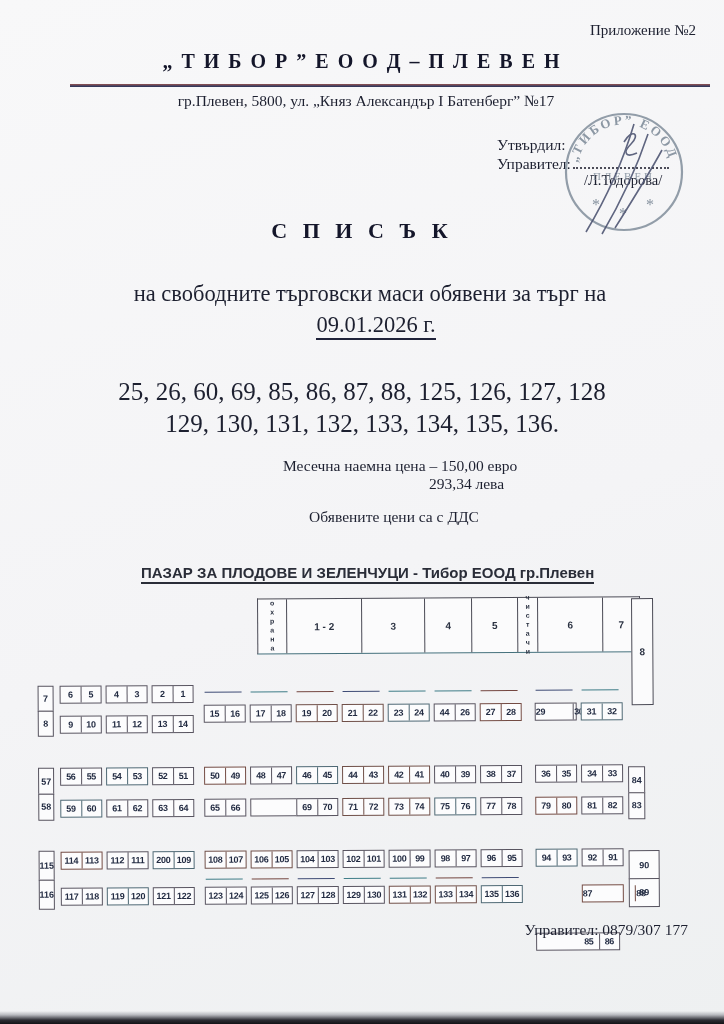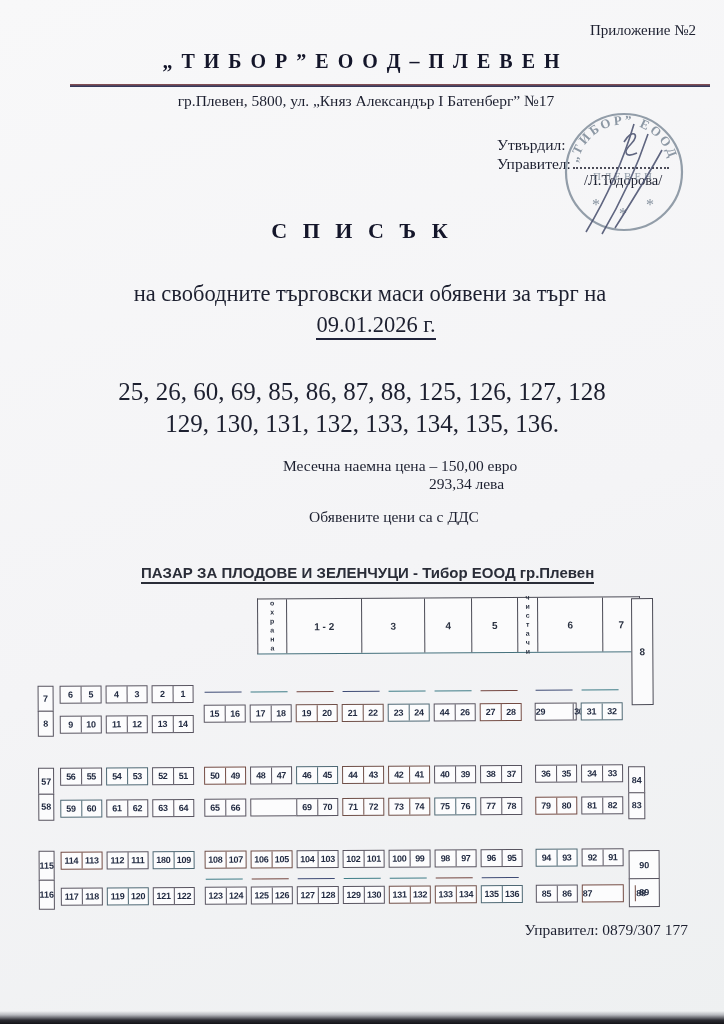--- a/index.html
+++ b/index.html
@@ -322,21 +322,21 @@
       </div>
       <div class="pair" style="left: 60px; top: 850px; border: 1.3px solid rgb(115, 75, 67);">
         <span style="border-left-color: rgb(115, 75, 67);">114</span>
         <span style="border-left-color: rgb(115, 75, 67);">113</span>
       </div>
       <div class="pair" style="left: 106px; top: 850px; border: 1.3px solid rgb(88, 84, 96);">
         <span style="border-left-color: rgb(88, 84, 96);">112</span>
         <span style="border-left-color: rgb(88, 84, 96);">111</span>
       </div>
       <div class="pair" style="left: 152px; top: 850px; border: 1.3px solid rgb(78, 104, 116);">
-        <span style="border-left-color: rgb(78, 104, 116);">180</span>
+        <span style="border-left-color: rgb(78, 104, 116);">200</span>
         <span style="border-left-color: rgb(78, 104, 116);">109</span>
       </div>
       <div class="pair" style="left: 204px; top: 850px; border: 1.3px solid rgb(111, 79, 72);">
         <span style="border-left-color: rgb(111, 79, 72);">108</span>
         <span style="border-left-color: rgb(111, 79, 72);">107</span>
       </div>
       <div class="pair" style="left: 250px; top: 850px; border: 1.3px solid rgb(111, 79, 72);">
         <span style="border-left-color: rgb(111, 79, 72);">106</span>
         <span style="border-left-color: rgb(111, 79, 72);">105</span>
       </div>
@@ -408,21 +408,21 @@
         <span style="border-left-color: rgb(111, 79, 72);">132</span>
       </div>
       <div class="pair" style="left: 434px; top: 886px; border: 1.3px solid rgb(111, 79, 72);">
         <span style="border-left-color: rgb(111, 79, 72);">133</span>
         <span style="border-left-color: rgb(111, 79, 72);">134</span>
       </div>
       <div class="pair" style="left: 480px; top: 886px; border: 1.3px solid rgb(78, 104, 116);">
         <span style="border-left-color: rgb(78, 104, 116);">135</span>
         <span style="border-left-color: rgb(78, 104, 116);">136</span>
       </div>
-      <div class="pair" style="left: 535px; top: 886px; border: 1.3px solid rgb(88, 84, 96);">
+      <div class="pair" style="left: 535px; top: 934px; border: 1.3px solid rgb(88, 84, 96); padding-left: 42px;">
         <span style="border-left-color: rgb(88, 84, 96);">85</span>
         <span style="border-left-color: rgb(88, 84, 96);">86</span>
       </div>
       <div class="pair" style="left: 581px; top: 886px; border: 1.3px solid rgb(115, 75, 67); gap: 43px;">
         <span style="border-left-color: rgb(115, 75, 67);">87</span>
         <span style="border-left-color: rgb(115, 75, 67);">88</span>
       </div>
     </div>
 
   <div class="abs footer">

